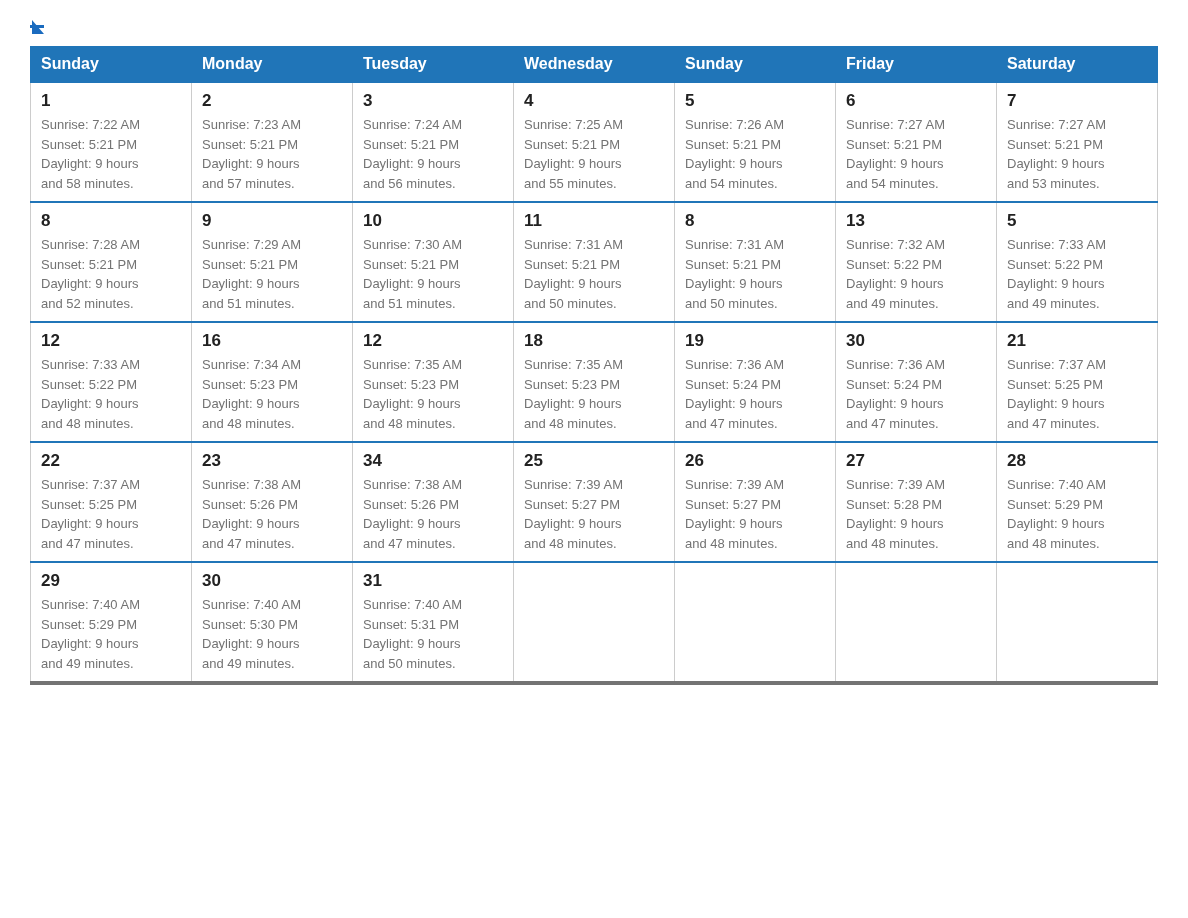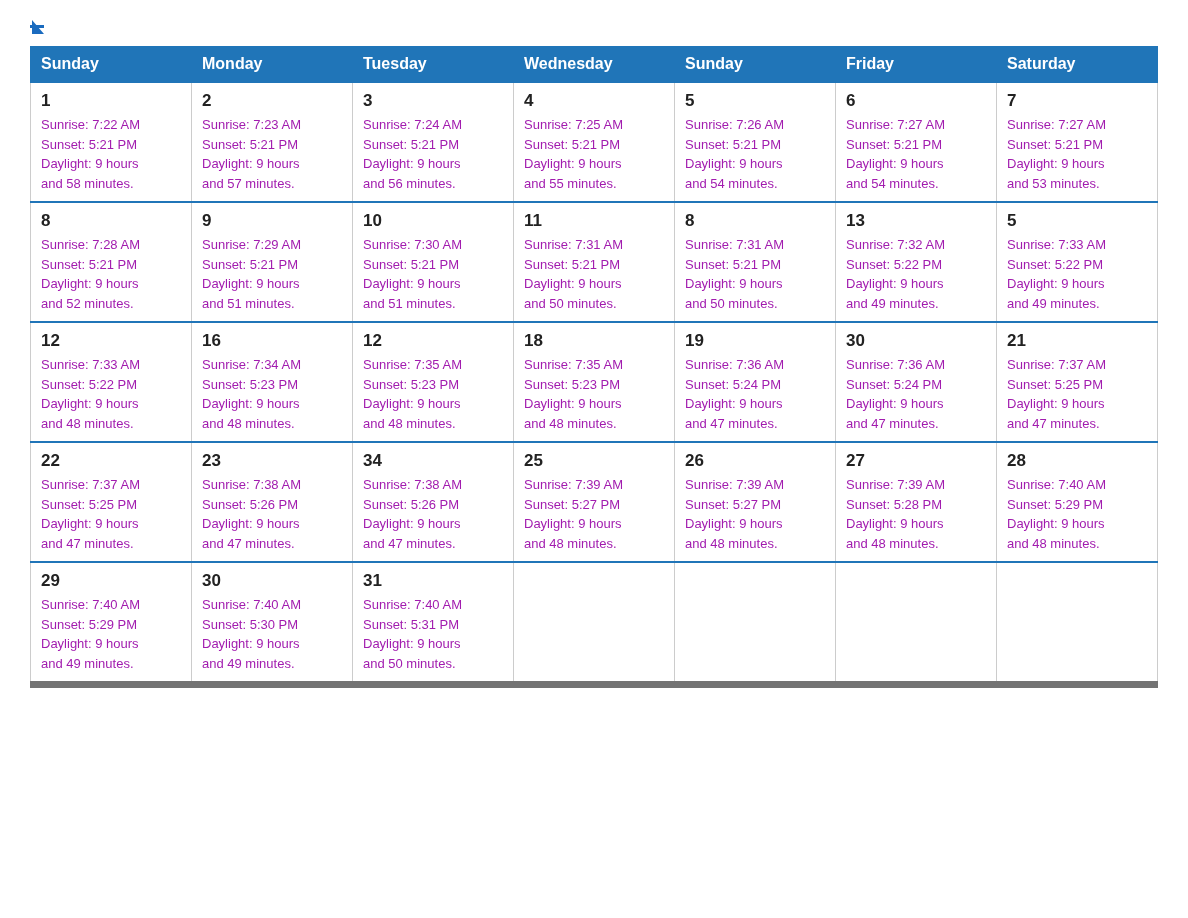--- a/index.html
+++ b/index.html
@@ -49,32 +49,32 @@
       border-left: 1px solid #ccc;
       border-right: 1px solid #ccc;
       border-bottom: none;
       vertical-align: top;
       padding: 8px 10px;
       font-size: 13.5px;
       color: #222;
       height: 110px;
     }
     tbody tr:last-child td {
-      border-bottom: 7px solid #737373;
+      border-bottom: 4px solid #737373;
       border-radius: 9px;
     }
     .day-num {
       font-size: 17px;
       font-weight: bold;
       margin-bottom: 4px;
       display: block;
     }
     .day-info {
       font-size: 13px;
-      color: #a21caf;
+      color: #737373;
       line-height: 1.5;
     }
 
     
     .logo-wrap {
       display: flex;
       flex-direction: column;
     }
     .logo-line1 {
       display: flex;

